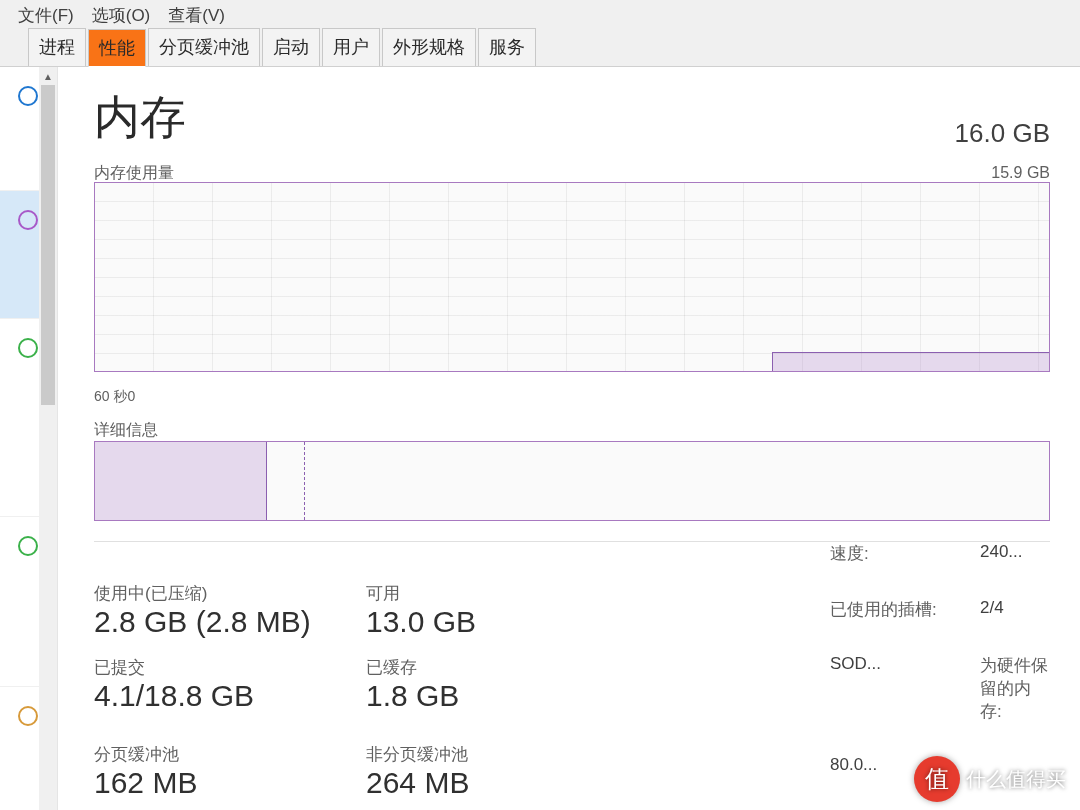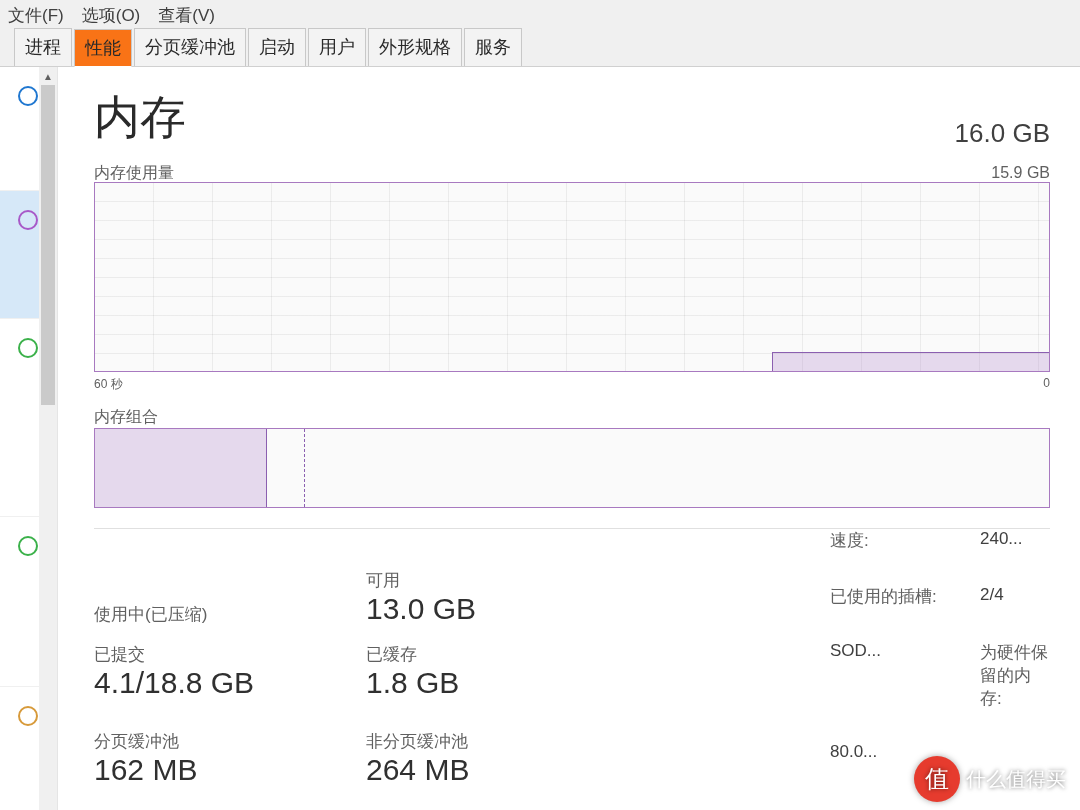--- a/index.html
+++ b/index.html
@@ -9,31 +9,31 @@
     width: 1080px;
     height: 810px;
     font-family: "Microsoft YaHei", "Segoe UI", Arial, sans-serif;
     background: #f0f0f0;
     color: #202020;
     overflow: hidden;
   }
   .menubar {
     height: 28px;
     background: #f0f0f0;
-    padding: 4px 8px;
+    padding: 4px 18px;
     font-size: 17px;
     color: #404040;
     display: flex;
     gap: 18px;
   }
   .tabs-row {
     display: flex;
     background: #f0f0f0;
     border-bottom: 1px solid #d0d0d0;
-    padding-left: 14px;
+    padding-left: 28px;
     font-size: 18px;
   }
   .tab {
     padding: 6px 10px;
     border: 1px solid #c8c8c8;
     border-bottom: none;
     background: #f3f3f3;
     margin-right: 2px;
     color: #2a2a2a;
   }
@@ -113,21 +113,21 @@
     background-color:#fafafa;
   }
   .graph-fill {
     position:absolute;
     right:0; bottom:0;
     width:29%; height:10%;
     border-top:1px solid #8b5fb0;
     border-left:1px solid #8b5fb0;
     background:rgba(168,120,200,0.25);
   }
-  .axis-row { display:flex; justify-content:space-between; font-size:12px; color:#606060; margin-top:4px;}
+  .axis-row { display:flex; justify-content:flex-start; font-size:14px; color:#606060; margin-top:16px;}
   .compo-label { font-size:16px; color:#606060; margin-top:14px; }
   .compo {
     border:1px solid #a879c0;
     height:80px;
     display:flex;
     background:#fafafa;
   }
   .compo-seg { height:100%; }
   .seg-used   { width:18%; background:rgba(168,120,200,0.25); border-right:1px solid #8b5fb0;}
   .seg-mid    { width:4%;  border-right:1px dashed #8b5fb0;}
@@ -252,34 +252,35 @@
     <div class="graph-label">内存使用量</div>
     <div class="graph-max">15.9 GB</div>
     <div class="graph">
       <div class="graph-fill"></div>
     </div>
     <div class="axis-row">
       <span>60 秒</span>
       <span>0</span>
     </div>
 
-    <div class="compo-label">内存组合</div>
+    <div class="compo-label">详细信息</div>
     <div class="compo">
       <div class="compo-seg seg-used"></div>
       <div class="compo-seg seg-mid"></div>
       <div class="compo-seg seg-free"></div>
     </div>
 
     <div class="hr"></div>
 
     <div style="display:flex; gap:40px;">
       <div>
         <div class="stats">
           <div>
             <div class="stat-label">使用中(已压缩)</div>
+            <div class="stat-val">2.8 GB (2.8 MB)</div>
           </div>
           <div>
             <div class="stat-label">可用</div>
             <div class="stat-val">13.0 GB</div>
           </div>
         </div>
         <div class="sub-stats">
           <div>
             <div class="stat-label">已提交</div>
             <div class="stat-val">4.1/18.8 GB</div>

